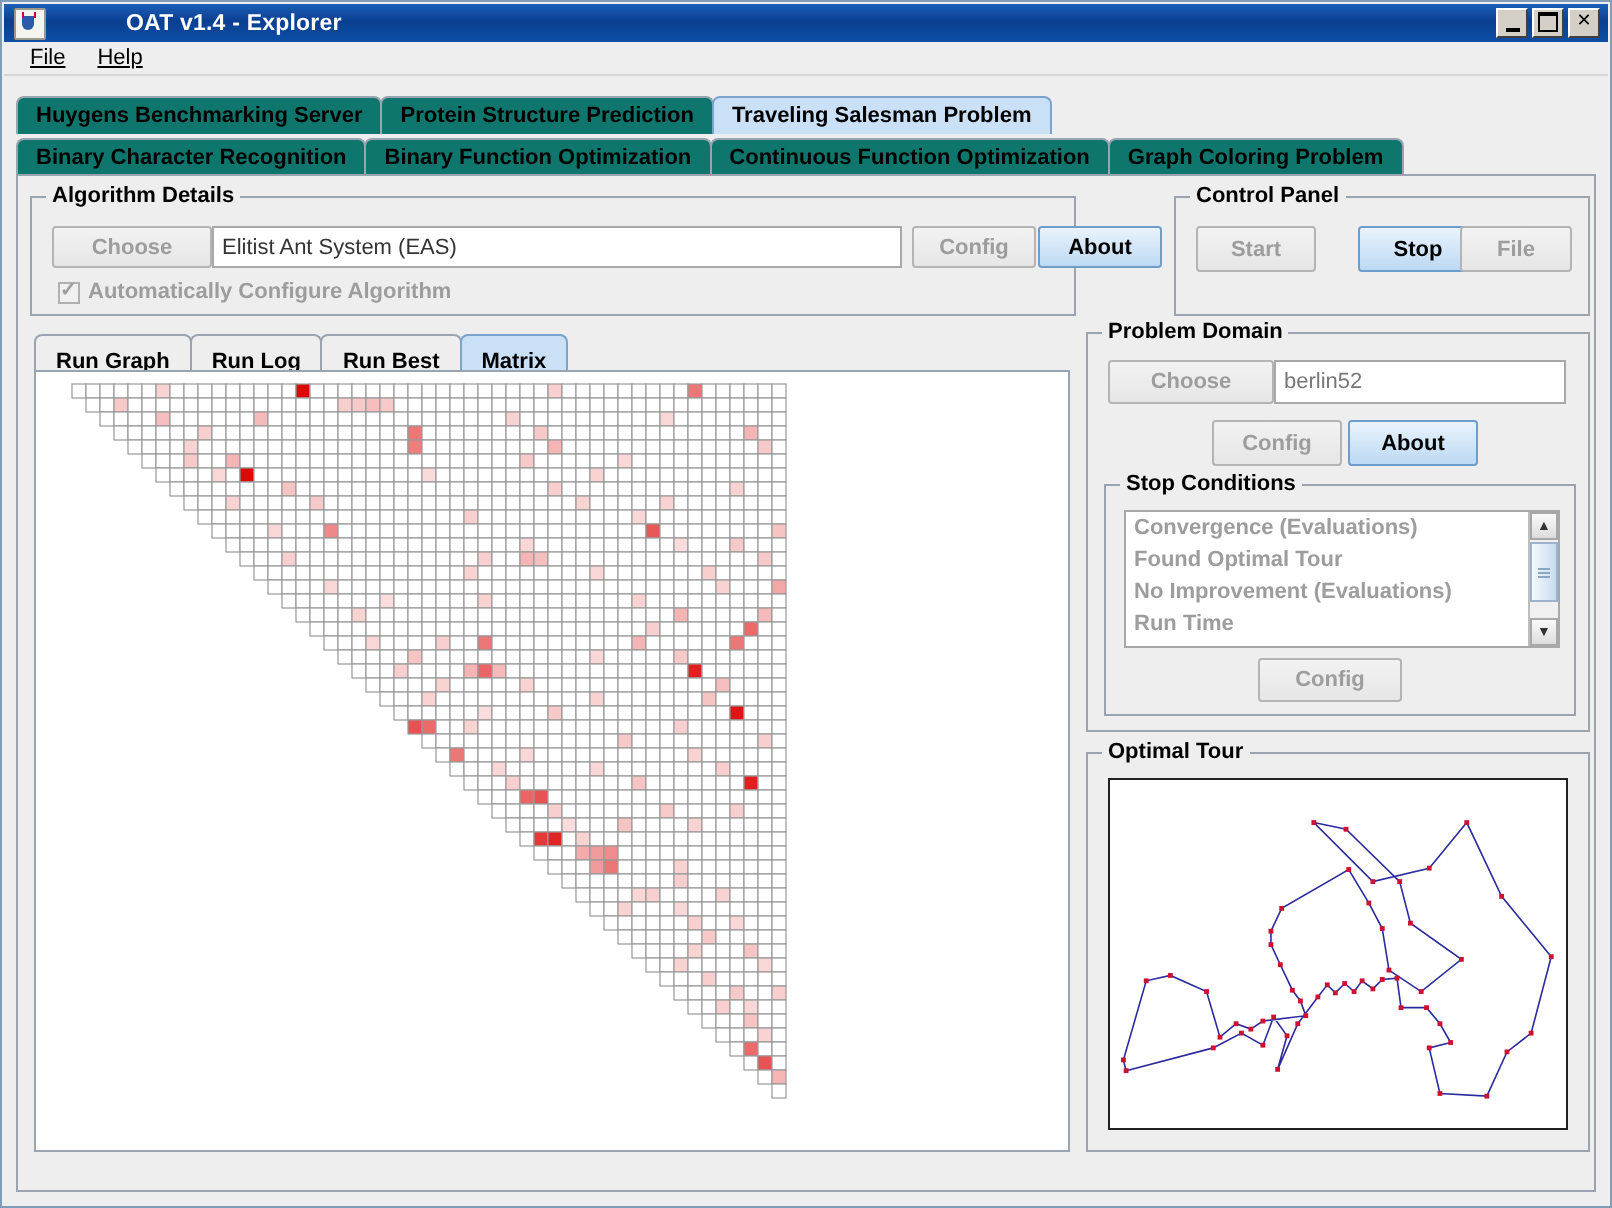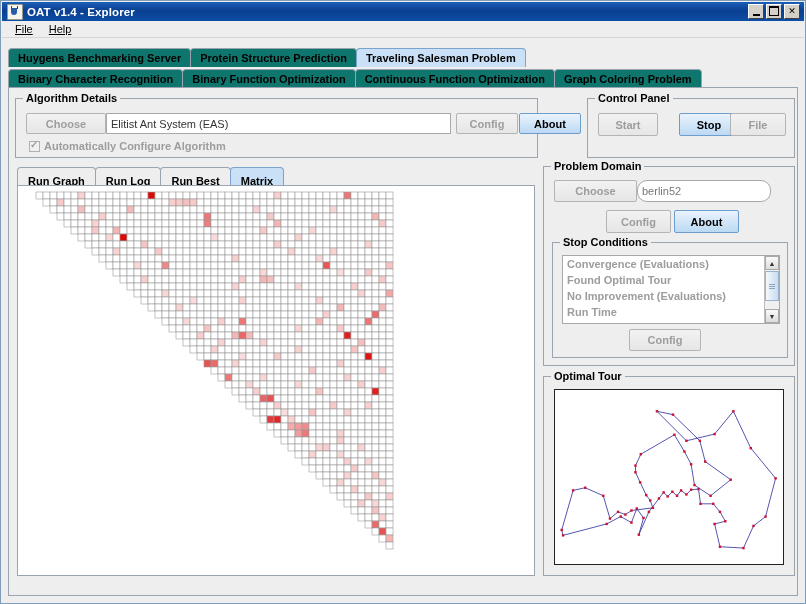--- a/index.html
+++ b/index.html
@@ -12,21 +12,21 @@
   .titlebar{position:absolute;left:1px;top:1px;right:1px;height:19px;
             background:linear-gradient(to bottom,#1c5fb8 0%,#0a3f91 45%,#0c4ea6 100%);
             display:flex;align-items:center;padding:0 2px;box-sizing:border-box;}
   .title-icon{width:14px;height:14px;margin:0 4px 0 3px;position:relative;flex:0 0 auto;
               background:#f5f5f0;border:1px solid #9a9a8a;border-radius:1px;}
   .title-icon:before{content:"";position:absolute;left:3px;top:3px;width:6px;height:7px;
               background:#2b5ba8;border-radius:0 0 3px 3px;}
   .title-icon:after{content:"";position:absolute;left:3px;top:1px;width:5px;height:3px;
               border-left:1px solid #c03;border-right:1px solid #c03;}
   .title-text{color:#fff;font-weight:bold;font-size:11.5px;letter-spacing:.1px;
-              flex:1 1 auto;white-space:nowrap;overflow:hidden;}
+              flex:1 1 auto;white-space:nowrap;overflow:hidden;margin-left:36px;}
   .win-btns{display:flex;gap:2px;padding-right:2px;flex:0 0 auto;}
   .win-btn{width:16px;height:15px;background:#d4d0c8;border:1px solid #fff;
            border-right-color:#404040;border-bottom-color:#404040;
            display:flex;align-items:center;justify-content:center;
            font-size:9px;line-height:1;color:#000;box-sizing:border-box;
            font-family:"DejaVu Sans",sans-serif;}
   .win-btn span{display:block;transform:translateY(-1px);}
   .wb-min span{width:7px;height:2px;background:#000;transform:translateY(3px);}
   .wb-max span{width:8px;height:7px;border:1px solid #000;border-top-width:2px;}
 
@@ -1496,21 +1496,21 @@
             <rect x="368" y="342" width="7" height="7" fill="#ffffff" stroke="#999999" stroke-width="0.6"></rect>
             <rect x="361" y="349" width="7" height="7" fill="#ffffff" stroke="#999999" stroke-width="0.6"></rect>
             <rect x="368" y="349" width="7" height="7" fill="rgb(245,181,181)" stroke="#999999" stroke-width="0.6"></rect>
             <rect x="368" y="356" width="7" height="7" fill="#ffffff" stroke="#999999" stroke-width="0.6"></rect>
           </svg>
       </div>
 
       <div class="group" style="left:534px;top:78px;width:252px;height:200px;">
         <div class="glabel">Problem Domain</div>
         <div class="btn disabled" style="position:absolute;left:10px;top:13px;width:83px;height:22px;">Choose</div>
-        <div class="txtfield dim" style="position:absolute;left:93px;top:13px;width:134px;height:22px;border-radius:10px;">berlin52</div>
+        <div class="txtfield dim" style="position:absolute;left:93px;top:13px;width:146px;height:22px;">berlin52</div>
         <div class="btn disabled" style="position:absolute;left:62px;top:43px;width:65px;height:23px;">Config</div>
         <div class="btn focus" style="position:absolute;left:130px;top:43px;width:65px;height:23px;">About</div>
 
         <div class="group" style="left:8px;top:75px;width:236px;height:116px;">
           <div class="glabel">Stop Conditions</div>
           <div class="listbox" style="position:absolute;left:9px;top:12px;width:218px;height:69px;">
             <div class="listitem">Convergence (Evaluations)</div>
             <div class="listitem">Found Optimal Tour</div>
             <div class="listitem">No Improvement (Evaluations)</div>
             <div class="listitem">Run Time</div>

